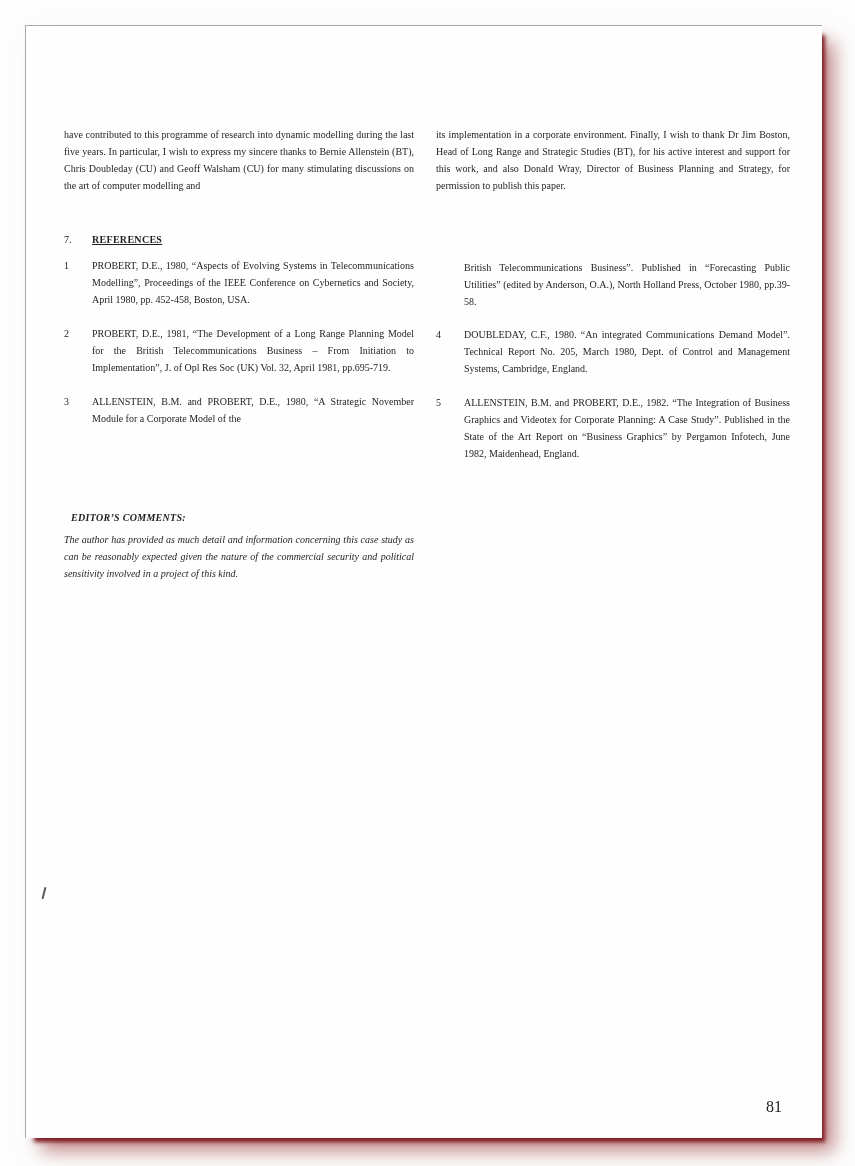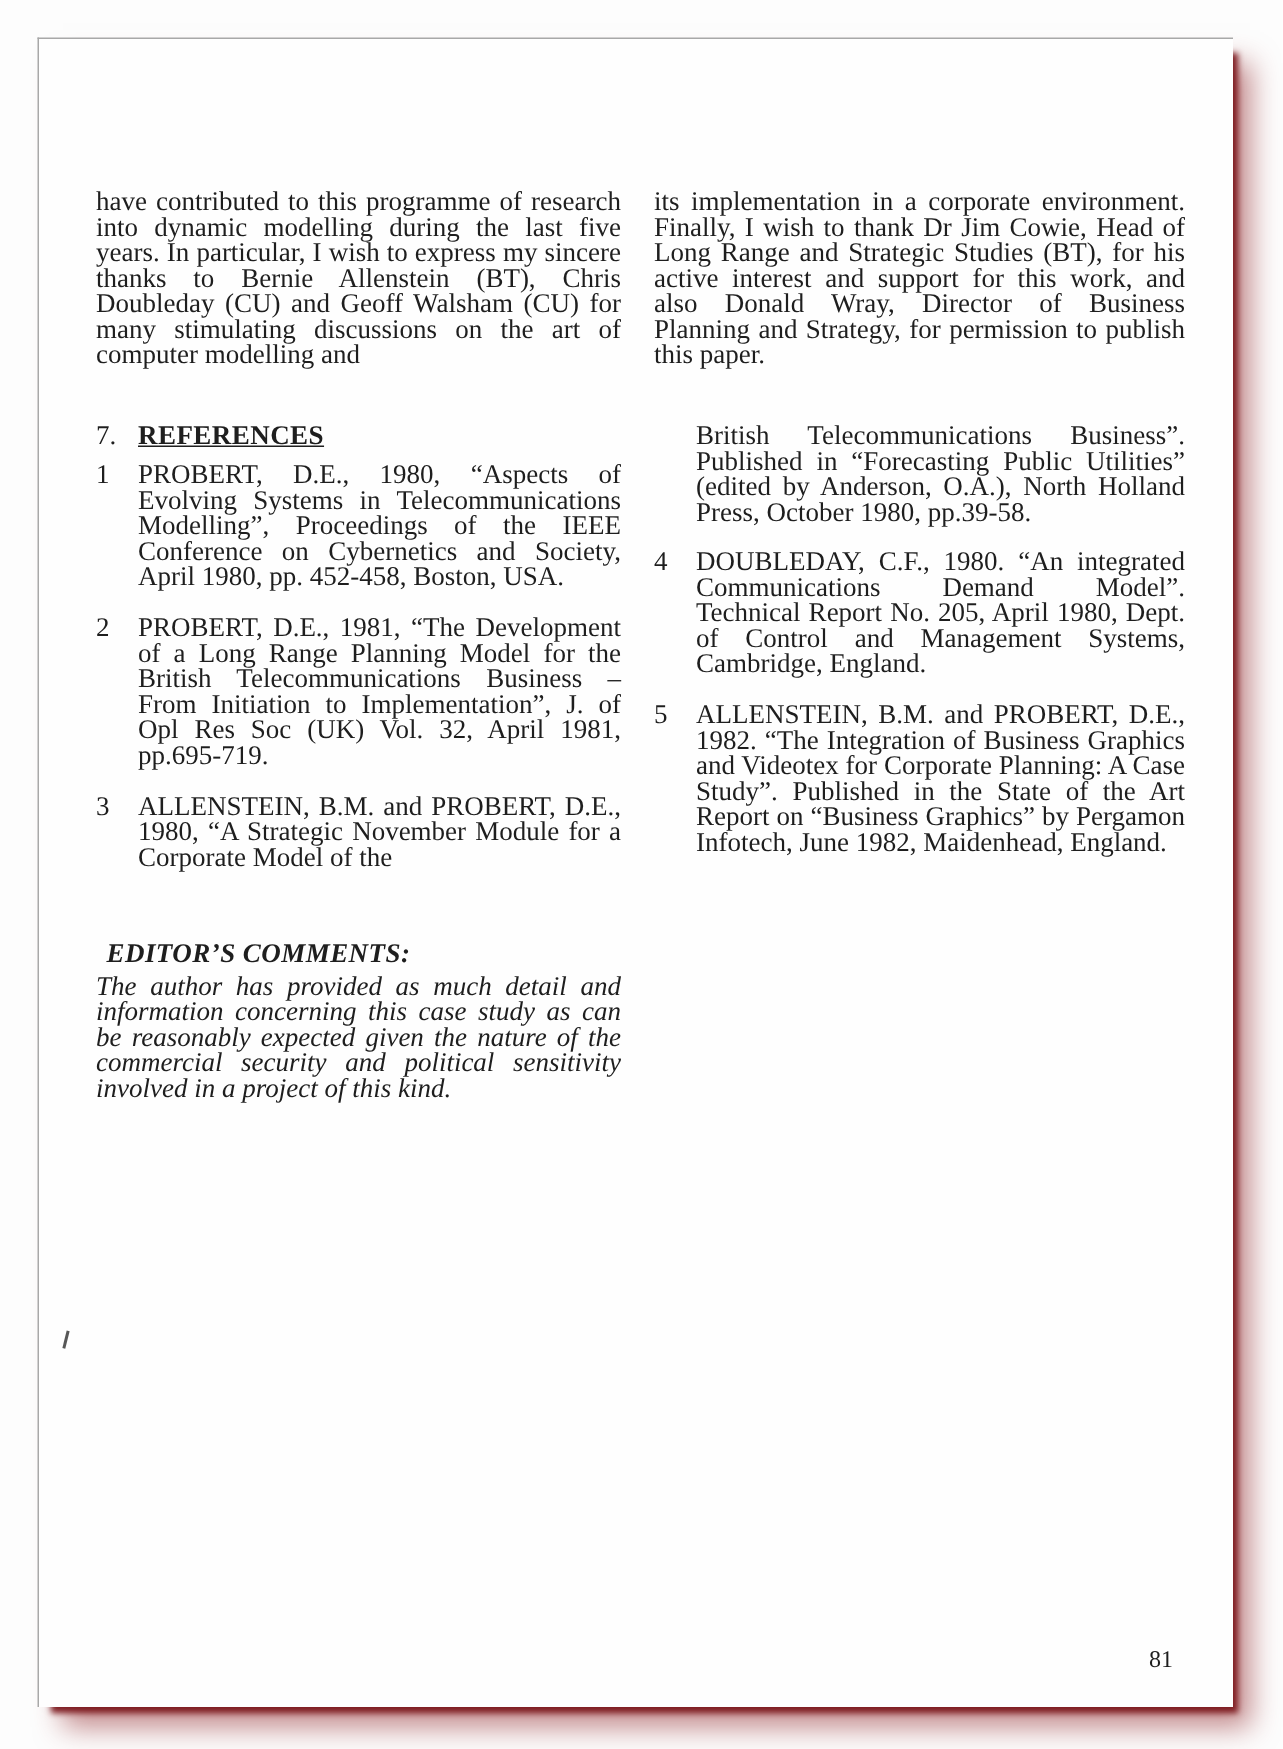--- a/index.html
+++ b/index.html
@@ -22,21 +22,21 @@
     width:797px; height:1113px;
     background:var(--page-bg);
     border-left:1px solid #a8a8a8;
     border-top:1px solid #a8a8a8;
     box-shadow:
       6px 7px 4px -3px rgba(122,22,27,0.95),
       14px 15px 18px -2px rgba(146,40,44,0.55);
   }
   .content{
     padding:100px 27px 0 38px;
-    font-size:18px;
+    font-size:10px;
     line-height:17px;
   }
   .twocol{
     display:grid;
     grid-template-columns:350px 354px;
     column-gap:22px;
   }
   .just{text-align:justify;}
   
   .ack p{margin:0;}
@@ -44,21 +44,21 @@
   .refs{margin-top:37px;}
   .ref-heading{
     display:flex;
     margin-bottom:9px;
   }
   .ref-heading .ref-num{font-weight:normal;}
   .ref-head-text{font-weight:bold; letter-spacing:0.3px;text-decoration:underline;}
   .ref{display:flex; margin-bottom:17px;}
   .ref-num{width:28px; flex:none;}
   .ref-text{flex:1;}
-  .ref-cont{padding-left:28px; margin-bottom:16px;}
+  .ref-cont{padding-left:28px; margin-bottom:16px;margin-top:28px;}
   
   .editors{margin-top:30px;}
   .ed-heading{
     font-weight:bold;
     letter-spacing:0.3px;
     margin-left:7px;
     margin-bottom:5px;
     font-style:italic;
   }
   .ed-note{font-style:italic;}
@@ -80,21 +80,21 @@
   }
 </style>
 </head>
 <body>
 
 <div class="page">
   <div class="content">
 
     <section class="twocol ack">
       <p class="just">have contributed to this programme of research into dynamic modelling during the last five years.  In particular, I wish to express my sincere thanks to Bernie Allenstein (BT), Chris Doubleday (CU) and Geoff Walsham (CU) for many stimulating discussions on the art of computer modelling and</p>
-      <p class="just">its implementation in a corporate environment.  Finally, I wish to thank Dr Jim Cowie, Head of Long Range and Strategic Studies (BT), for his active interest and support for this work, and also Donald Wray, Director of Business Planning and Strategy, for permission to publish this paper.</p>
+      <p class="just">its implementation in a corporate environment.  Finally, I wish to thank Dr Jim Boston, Head of Long Range and Strategic Studies (BT), for his active interest and support for this work, and also Donald Wray, Director of Business Planning and Strategy, for permission to publish this paper.</p>
     </section>
 
     <section class="twocol refs">
       <div>
         <div class="ref-heading">
           <span class="ref-num">7.</span>
           <span class="ref-head-text">REFERENCES</span>
         </div>
         <div class="ref">
           <span class="ref-num">1</span>
@@ -106,21 +106,21 @@
         </div>
         <div class="ref">
           <span class="ref-num">3</span>
           <p class="ref-text just">ALLENSTEIN, B.M. and PROBERT, D.E., 1980, “A Strategic November Module for a Corporate Model of the</p>
         </div>
       </div>
       <div>
         <p class="ref-cont just">British Telecommunications Business”.  Published in “Forecasting Public Utilities” (edited by Anderson, O.A.), North Holland Press, October 1980, pp.39-58.</p>
         <div class="ref">
           <span class="ref-num">4</span>
-          <p class="ref-text just">DOUBLEDAY, C.F., 1980. “An integrated Communications Demand Model”.  Technical Report No. 205, April 1980, Dept. of Control and Management Systems, Cambridge, England.</p>
+          <p class="ref-text just">DOUBLEDAY, C.F., 1980. “An integrated Communications Demand Model”.  Technical Report No. 205, March 1980, Dept. of Control and Management Systems, Cambridge, England.</p>
         </div>
         <div class="ref">
           <span class="ref-num">5</span>
           <p class="ref-text just">ALLENSTEIN, B.M. and PROBERT, D.E., 1982. “The Integration of Business Graphics and Videotex for Corporate Planning: A Case Study”.  Published in the State of the Art Report on “Business Graphics” by Pergamon Infotech, June 1982, Maidenhead, England.</p>
         </div>
       </div>
     </section>
 
     <section class="twocol editors">
       <div>

